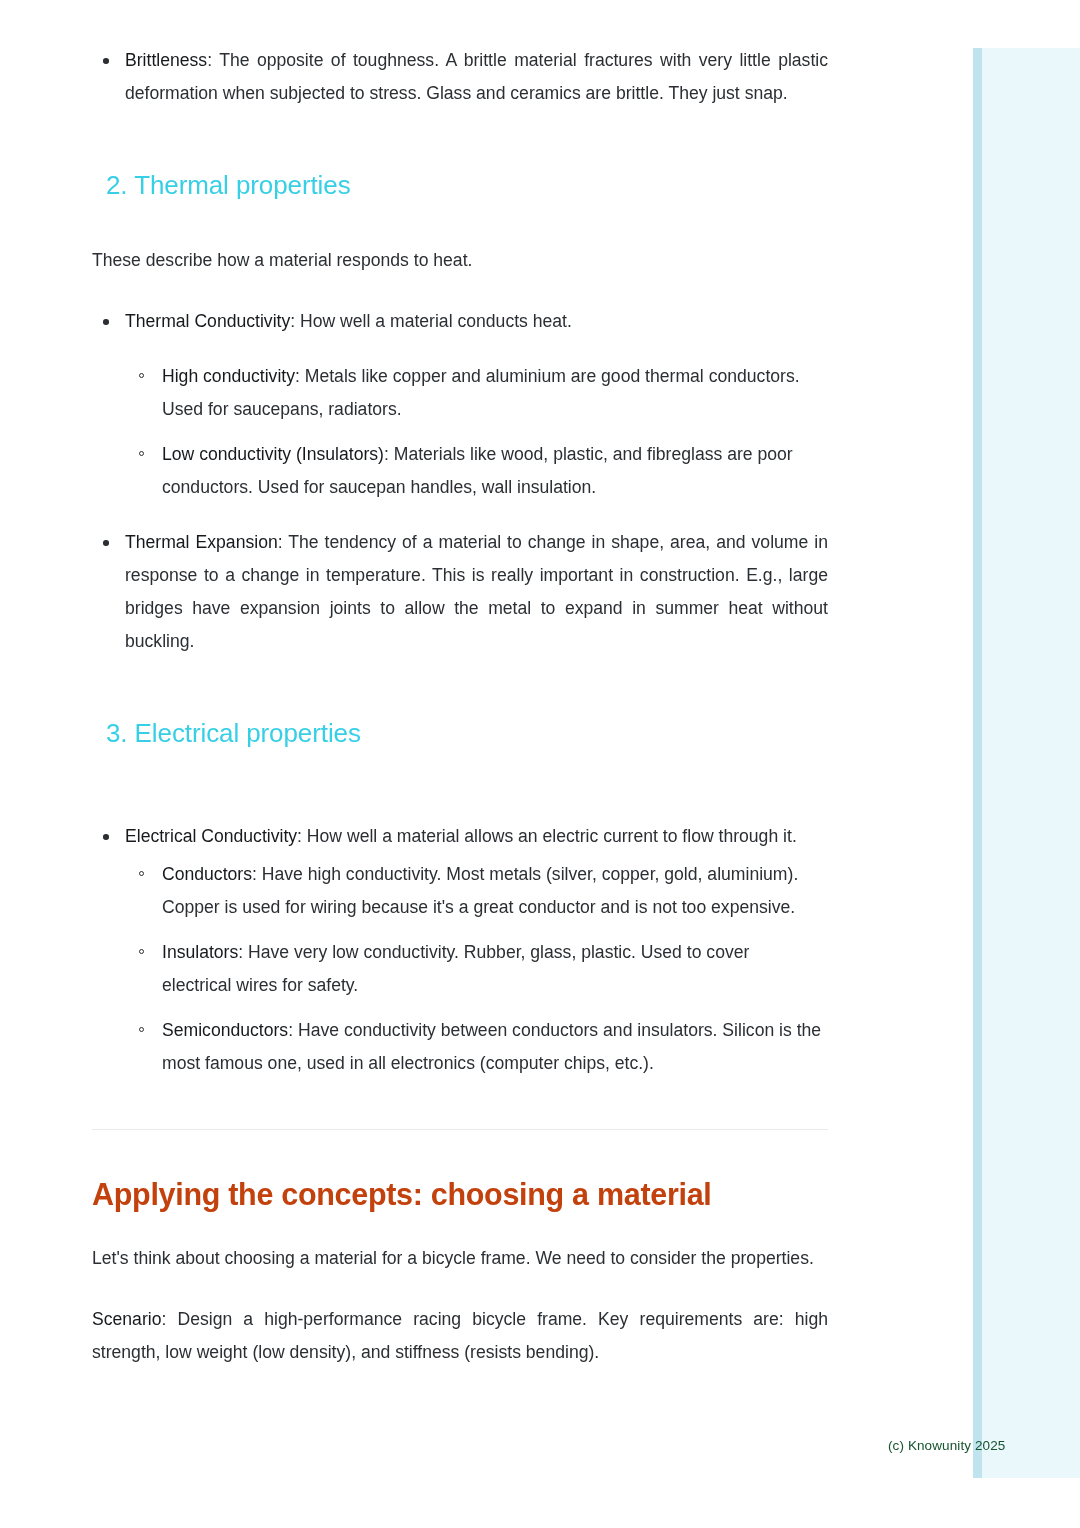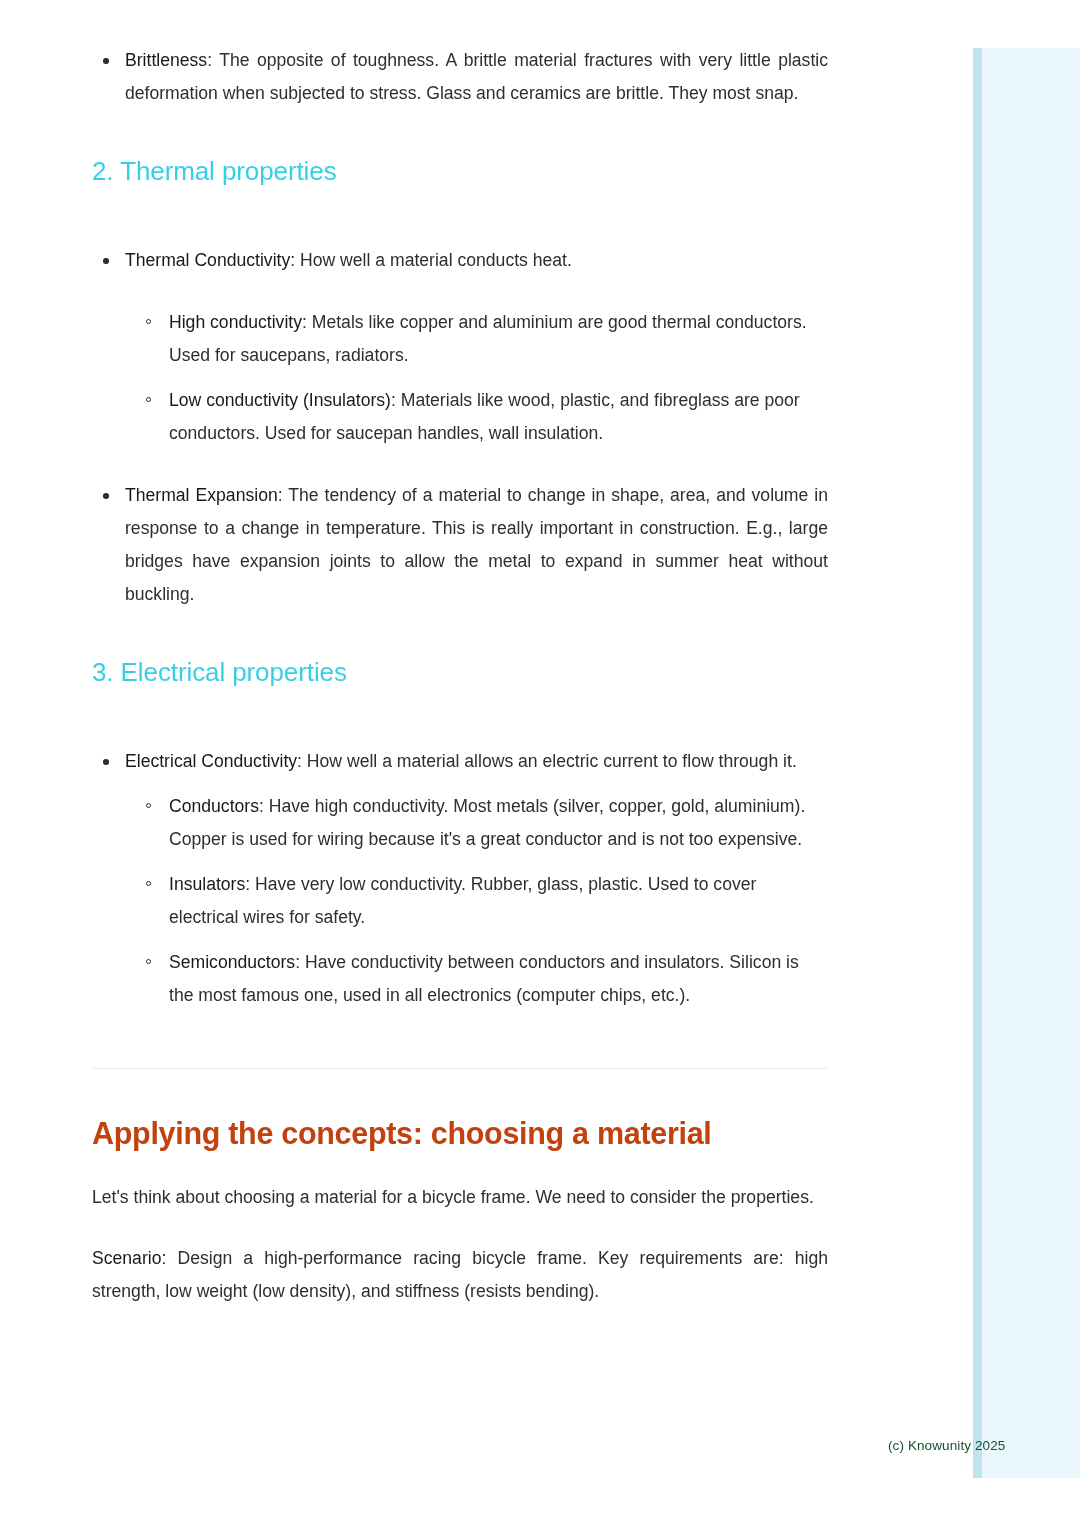--- a/index.html
+++ b/index.html
@@ -66,21 +66,21 @@
   .para.left { text-align: left; }
 
   .spacer-lg { height: 44px; }
   .spacer-md { height: 28px; }
   .spacer-sm { height: 17px; }
 
   h2.section {
     font-size: 26px;
     font-weight: 400;
     color: #37cfe6;
-    margin: 0;
+    margin: 14px;
     line-height: 34px;
     letter-spacing: -0.1px;
   }
 
   h1.bigheading {
     font-size: 30.5px;
     font-weight: 700;
     color: #c2410c;
     margin: 0;
     line-height: 40px;
@@ -113,21 +113,21 @@
     left: 11px;
     top: 14px;
     width: 5.5px;
     height: 5.5px;
     border-radius: 50%;
     background: #2b2f33;
   }
 
   ul.l2 {
     list-style: none;
-    margin: 12px;
+    margin: 5px;
     padding: 0;
   }
   ul.l2 > li {
     position: relative;
     padding-left: 33px;
     font-size: 17.6px;
     line-height: 33px;
     color: #2b2f33;
     text-align: left;
   }
@@ -154,30 +154,31 @@
 
 <div id="watermark">(c) Knowunity 2025</div>
 
 <div id="doc">
 
   <div class="spacer-lg"></div>
 
   <ul class="l1">
     <li>
       <span class="bullet-dot"></span>
-      <b>Brittleness</b><span>: The opposite of toughness. A brittle material fractures with very little plastic deformation when subjected to stress. Glass and ceramics are brittle. They most snap.</span>
+      <b>Brittleness</b><span>: The opposite of toughness. A brittle material fractures with very little plastic deformation when subjected to stress. Glass and ceramics are brittle. They just snap.</span>
     </li>
   </ul>
 
   <div class="spacer-lg"></div>
 
   <h2 class="section">2. Thermal properties</h2>
 
   <div class="spacer-md"></div>
 
+  <p class="para left">These describe how a material responds to heat.</p>
 
   <div class="spacer-md"></div>
 
   <ul class="l1">
     <li>
       <span class="bullet-dot"></span>
       <b>Thermal Conductivity</b><span>: How well a material conducts heat.</span>
     </li>
   </ul>
 

